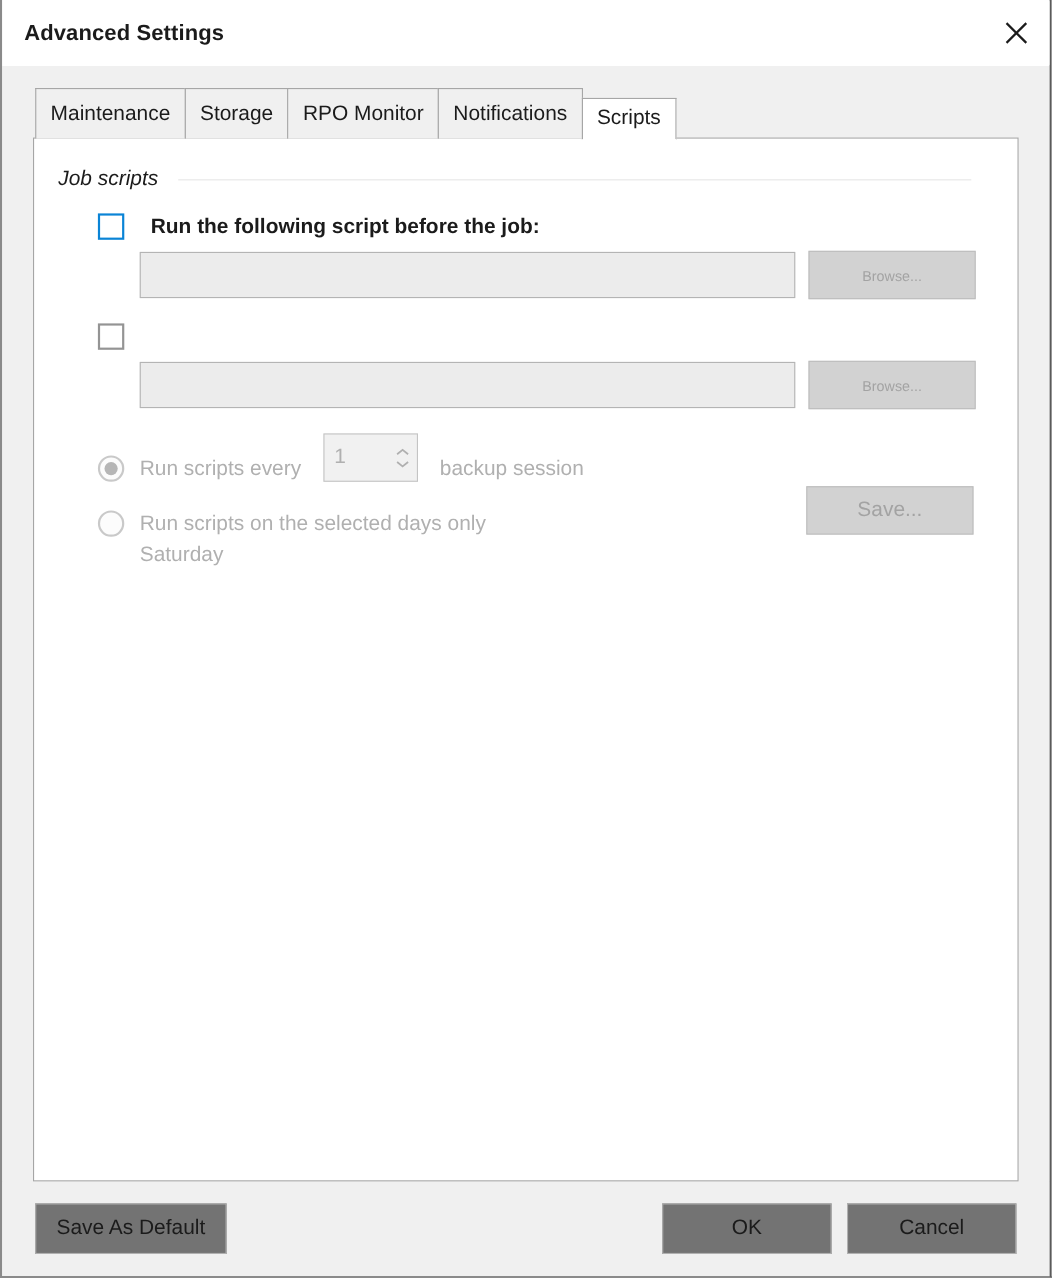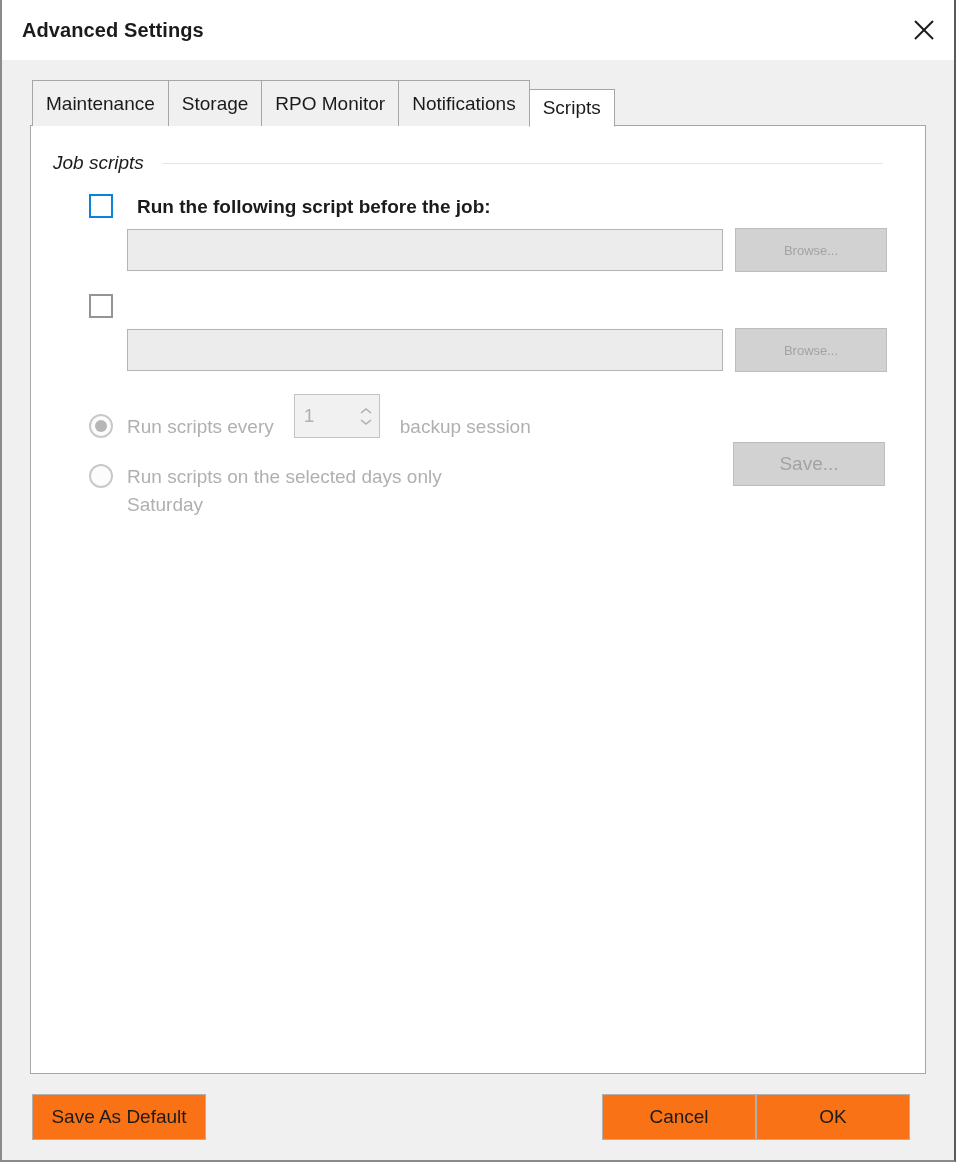--- a/index.html
+++ b/index.html
@@ -292,21 +292,21 @@
     flex: 0 0 86px;
     height: 86px;
     box-sizing: border-box;
     display: flex;
     align-items: center;
     padding: 0 30px;
     background: #f0f0f0;
   }
   .btn {
     box-sizing: border-box;
-    background: #f97316;
+    background: #737373;
     border: 1px solid #b0b0b0;
     font-family: "Liberation Sans", sans-serif;
     font-size: 19px;
     color: #1b1b1b;
     cursor: pointer;
     height: 46px;
   }
   .btn-save { width: 174px; }
   .footer-spacer { flex: 1 1 auto; }
   .btn-ok { width: 154px; margin-right: 14px; }
@@ -407,17 +407,17 @@
 
         </div>
       </div>
 
     </div>
   </div>
 
   <div class="footer">
     <button class="btn btn-save">Save As Default</button>
     <span class="footer-spacer"></span>
+    <button class="btn btn-ok">OK</button>
     <button class="btn btn-cancel">Cancel</button>
-    <button class="btn btn-ok">OK</button>
   </div>
 
 </div>
 
 </body></html>

